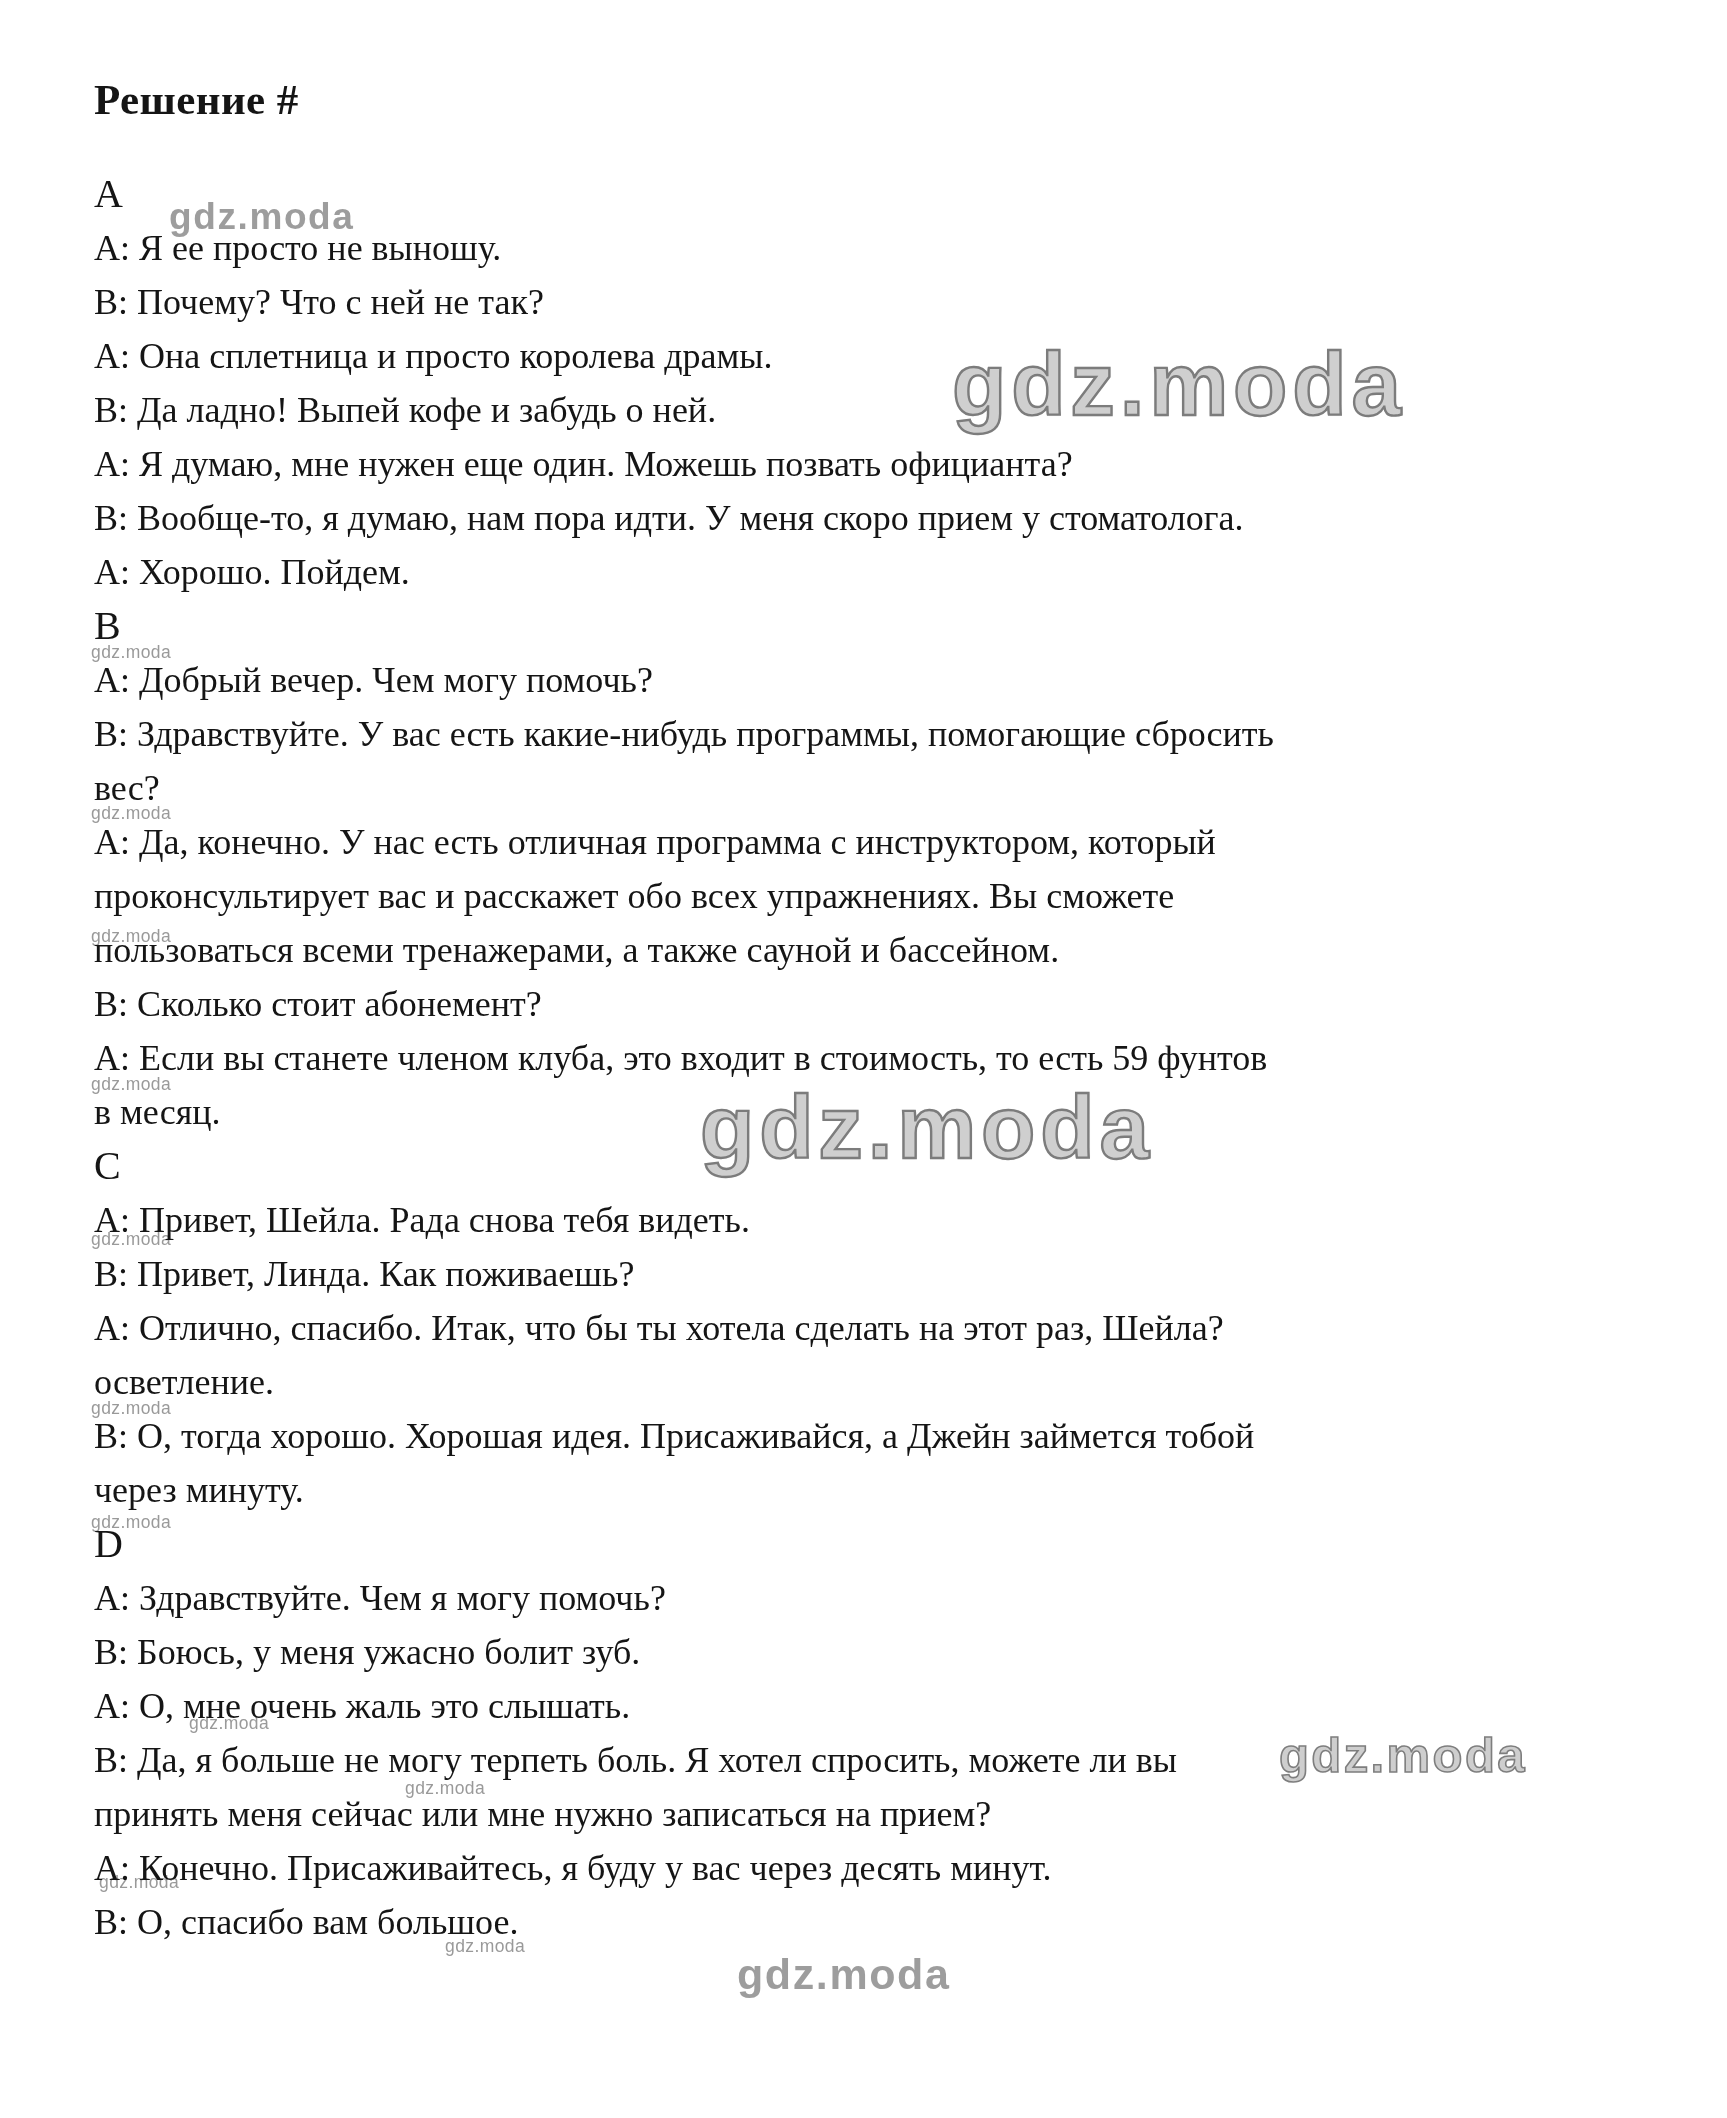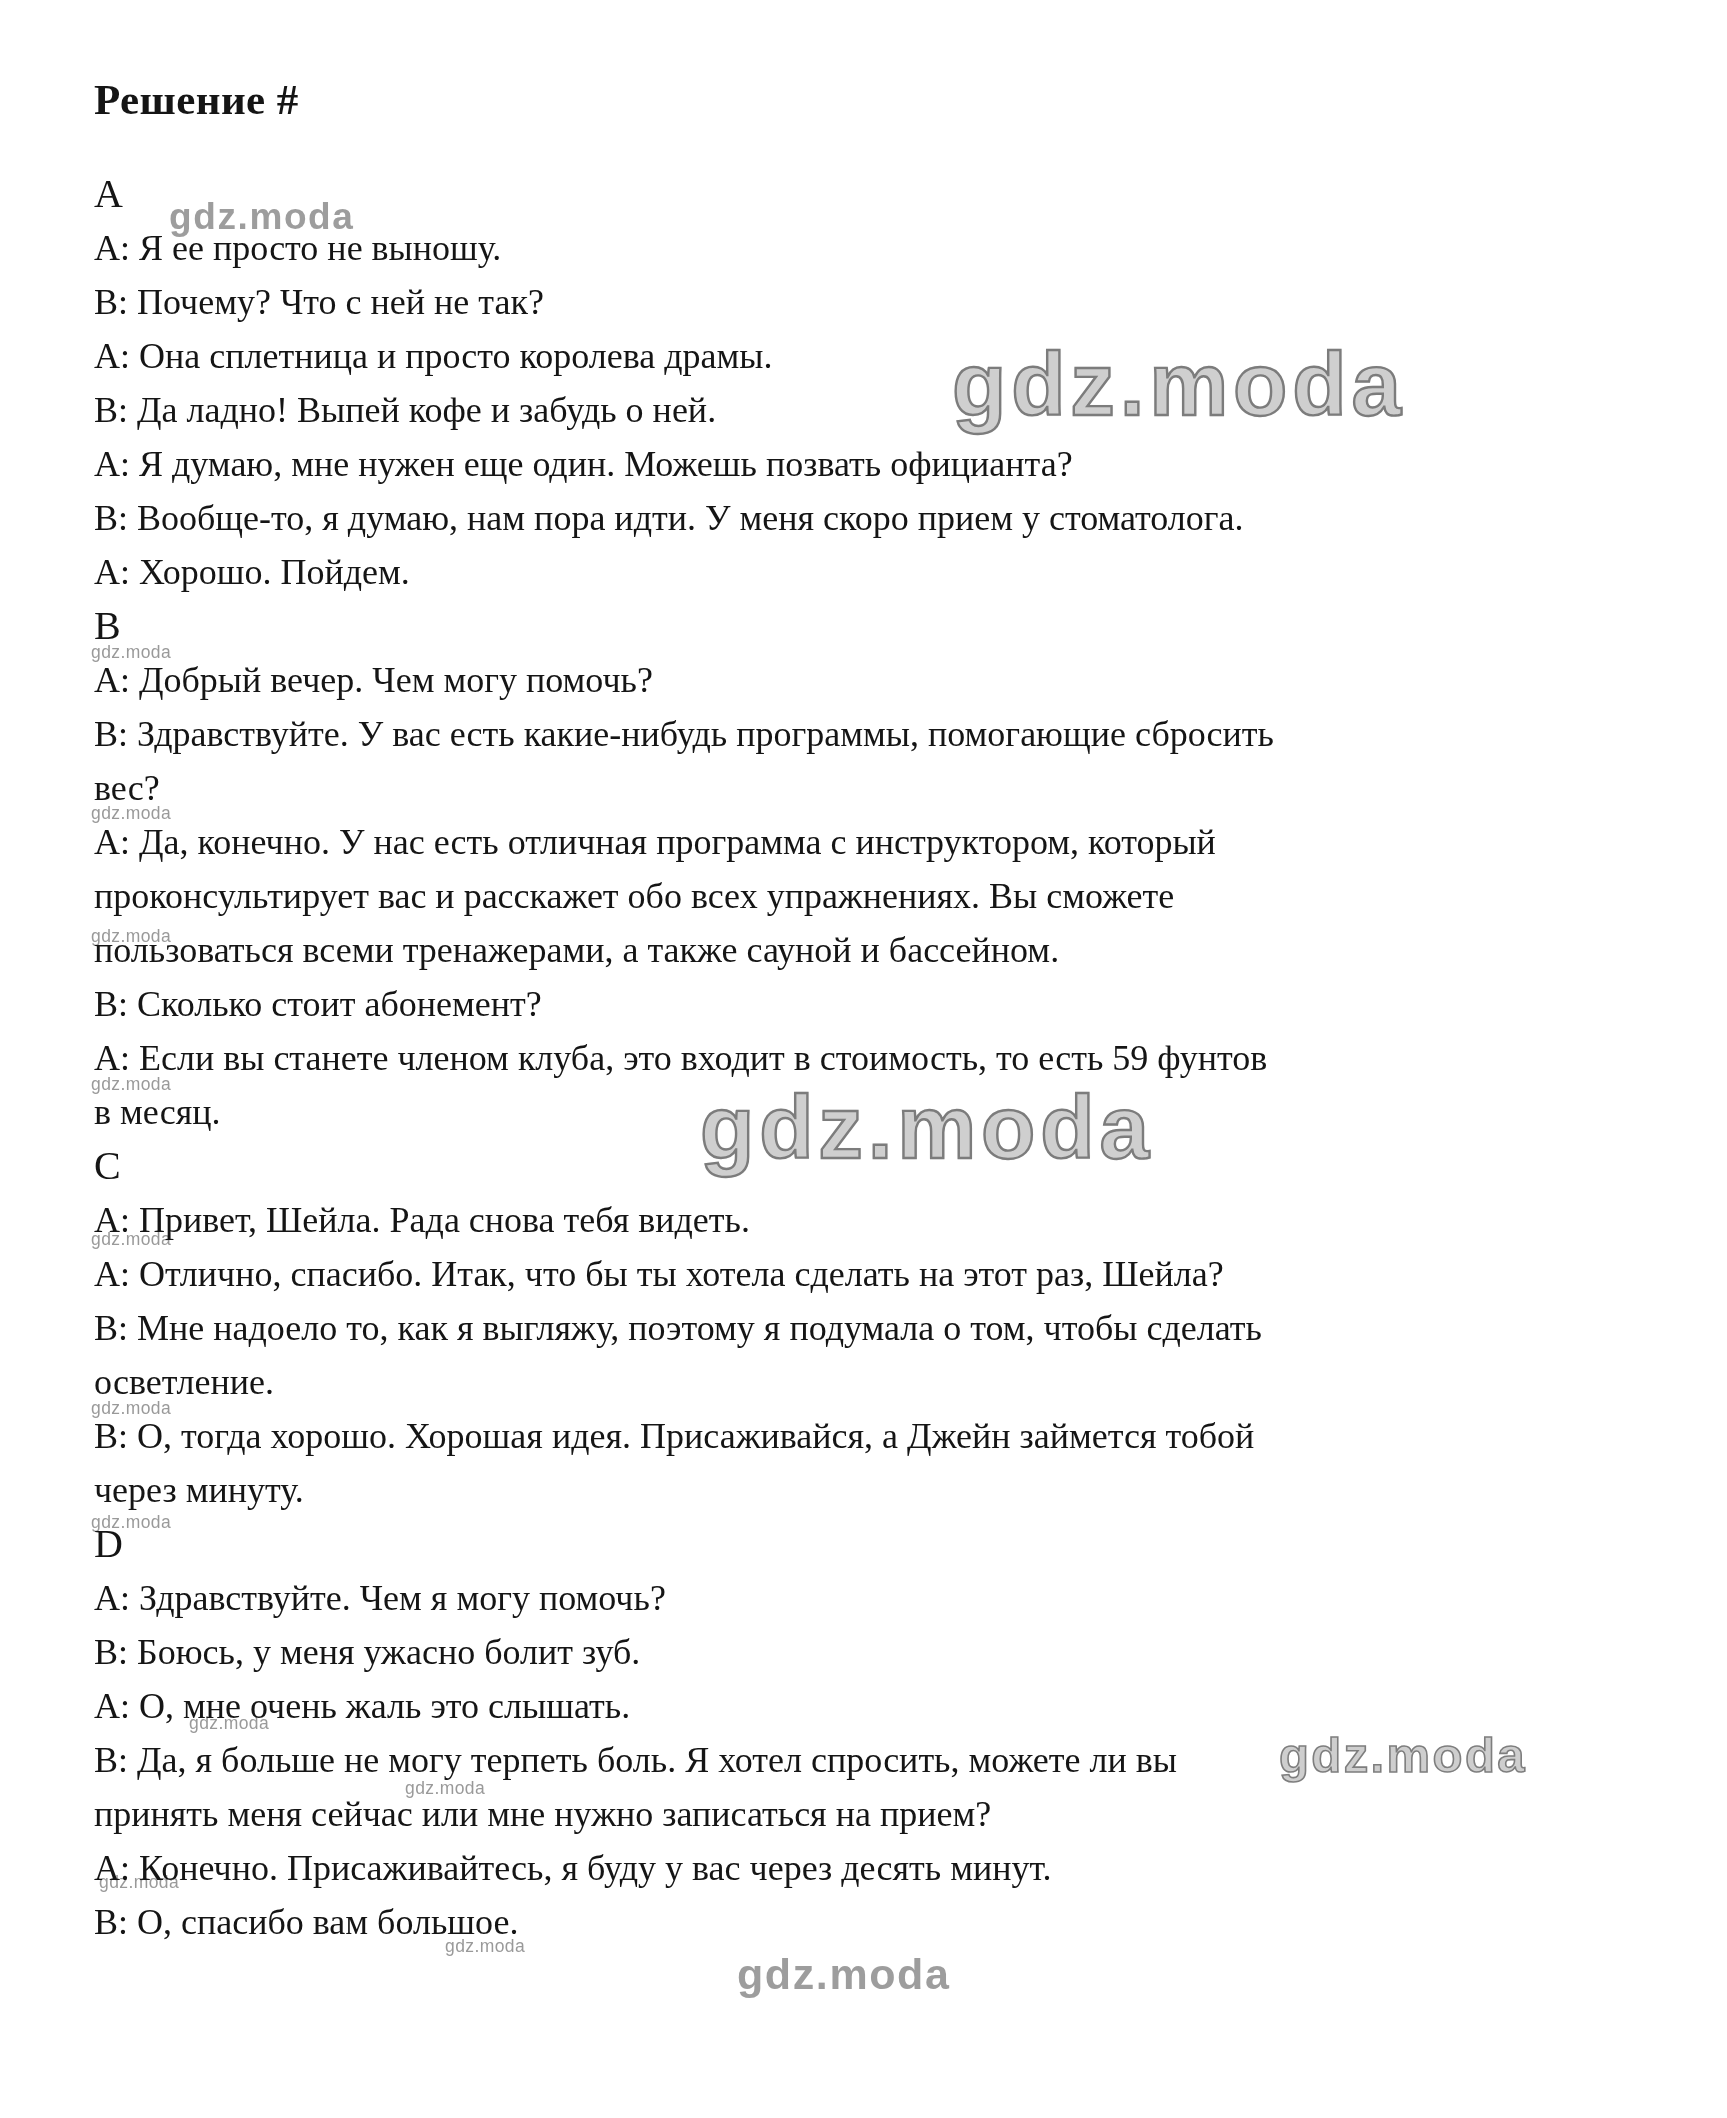--- a/index.html
+++ b/index.html
@@ -103,22 +103,22 @@
     <p class="line">вес?</p>
     <p class="line">А: Да, конечно. У нас есть отличная программа с инструктором, который</p>
     <p class="line">проконсультирует вас и расскажет обо всех упражнениях. Вы сможете</p>
     <p class="line">пользоваться всеми тренажерами, а также сауной и бассейном.</p>
     <p class="line">В: Сколько стоит абонемент?</p>
     <p class="line">А: Если вы станете членом клуба, это входит в стоимость, то есть 59 фунтов</p>
     <p class="line">в месяц.</p>
 
     <p class="section-label">C</p>
     <p class="line">А: Привет, Шейла. Рада снова тебя видеть.</p>
+    <p class="line">В: Привет, Линда. Как поживаешь?</p>
     <p class="line">А: Отлично, спасибо. Итак, что бы ты хотела сделать на этот раз, Шейла?</p>
-    <p class="line">В: Мне надоело то, как я выгляжу, поэтому я подумала о том, чтобы сделать</p>
     <p class="line">осветление.</p>
     <p class="line">В: О, тогда хорошо. Хорошая идея. Присаживайся, а Джейн займется тобой</p>
     <p class="line">через минуту.</p>
 
     <p class="section-label">D</p>
     <p class="line">А: Здравствуйте. Чем я могу помочь?</p>
     <p class="line">В: Боюсь, у меня ужасно болит зуб.</p>
     <p class="line">А: О, мне очень жаль это слышать.</p>
     <p class="line">В: Да, я больше не могу терпеть боль. Я хотел спросить, можете ли вы</p>
     <p class="line">принять меня сейчас или мне нужно записаться на прием?</p>

